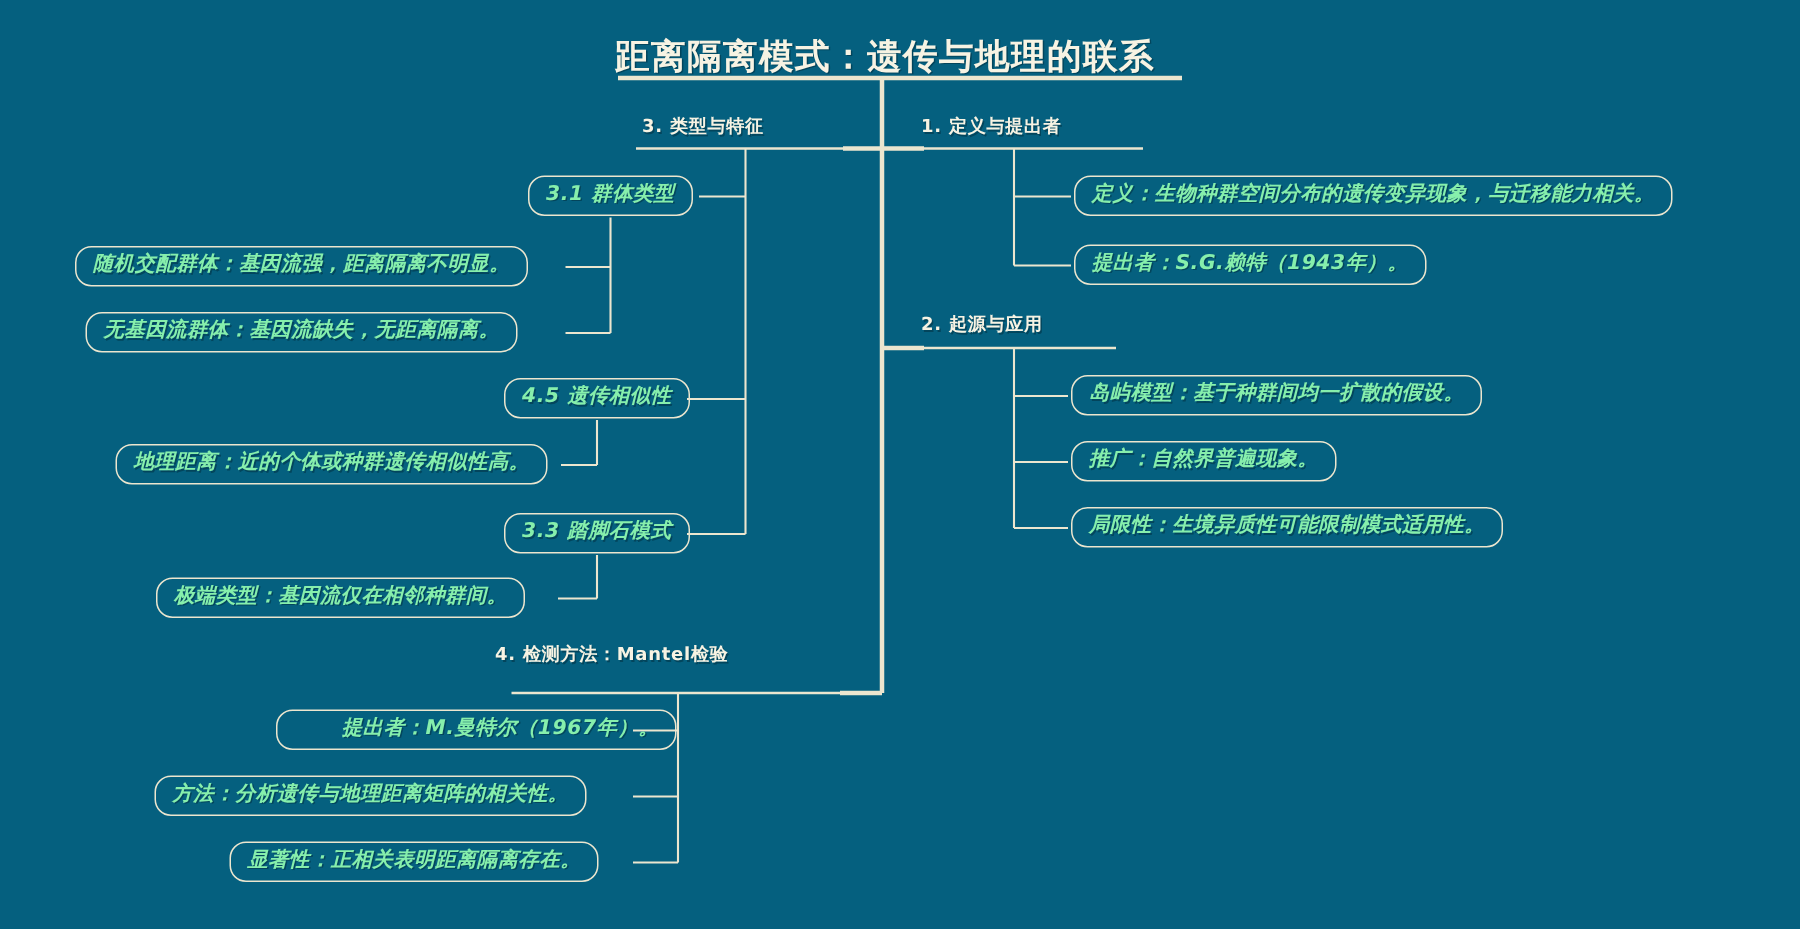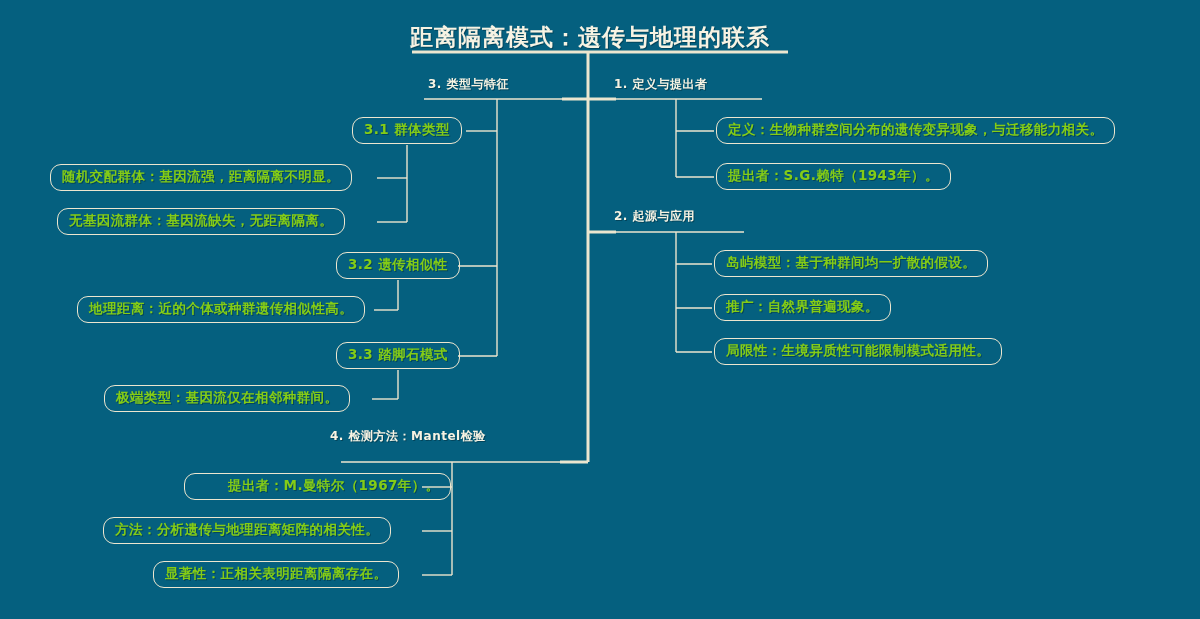--- a/index.html
+++ b/index.html
@@ -32,24 +32,25 @@
   .b3{left:428px;top:76px;}
   .b4{left:330px;top:428px;}
 
   
   .box{
     border:1.6px solid #ece6cf;
     border-radius:11px;
     padding:4px 11px 5px 11px;
     font-size:13.5px;font-weight:bold;letter-spacing:.4px;
     line-height:1.15;
-    color:#84cc16;
+    color:#86efac;
     text-shadow:1px 1px 0 #03455c;
     background:transparent;
     box-sizing:border-box;
+    font-style:italic;
   }
   .lvl2{font-size:13.5px;}
 </style>
 </head>
 <body>
 
 <div id="canvas">
 
   <svg id="wires" viewBox="0 0 1200 619">
     <g fill="none" stroke="#ece6cf" stroke-linecap="butt">
@@ -106,21 +107,21 @@
   <div class="node branch b2">2. 起源与应用</div>
   <div class="node box" style="left:714px;top:250px;">岛屿模型：基于种群间均一扩散的假设。</div>
   <div class="node box" style="left:714px;top:294px;">推广：自然界普遍现象。</div>
   <div class="node box" style="left:714px;top:338px;">局限性：生境异质性可能限制模式适用性。</div>
 
   <div class="node branch b3">3. 类型与特征</div>
   <div class="node box lvl2" style="left:352px;top:117px;">3.1 群体类型</div>
   <div class="node box" style="left:50px;top:164px;">随机交配群体：基因流强，距离隔离不明显。</div>
   <div class="node box" style="left:57px;top:208px;text-align:right;">无基因流群体：基因流缺失，无距离隔离。</div>
 
-  <div class="node box lvl2" style="left:336px;top:252px;">3.2 遗传相似性</div>
+  <div class="node box lvl2" style="left:336px;top:252px;">4.5 遗传相似性</div>
   <div class="node box" style="left:58px;top:296px;margin-left:19px;">地理距离：近的个体或种群遗传相似性高。</div>
 
   <div class="node box lvl2" style="left:336px;top:342px;">3.3 踏脚石模式</div>
   <div class="node box" style="left:104px;top:385px;">极端类型：基因流仅在相邻种群间。</div>
 
   <div class="node branch b4">4. 检测方法：Mantel检验</div>
   <div class="node box" style="left:184px;top:473px;padding-left:43px;">提出者：M.曼特尔（1967年）。</div>
   <div class="node box" style="left:103px;top:517px;">方法：分析遗传与地理距离矩阵的相关性。</div>
   <div class="node box" style="left:153px;top:561px;">显著性：正相关表明距离隔离存在。</div>
 

